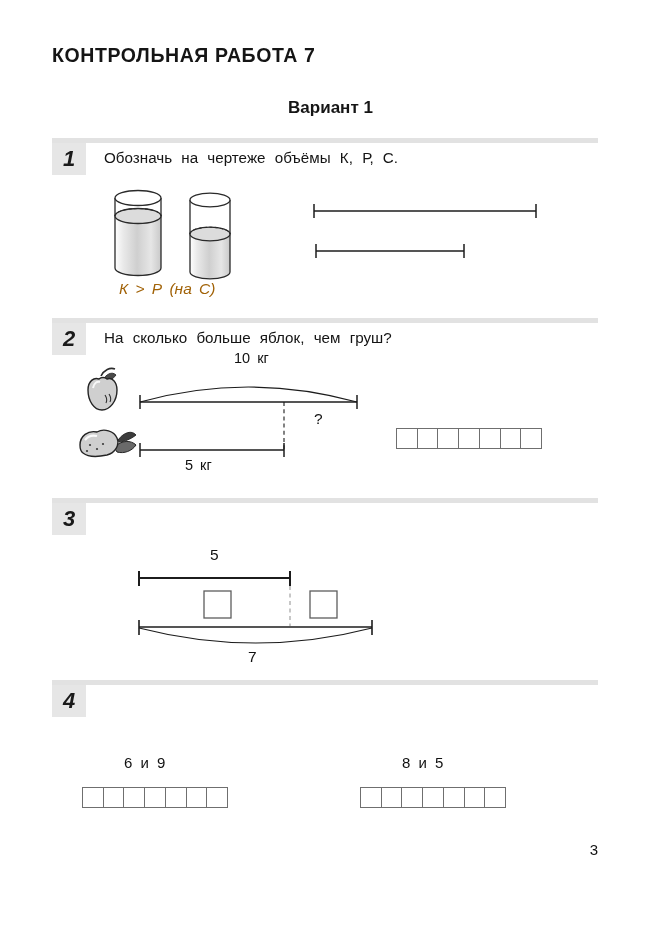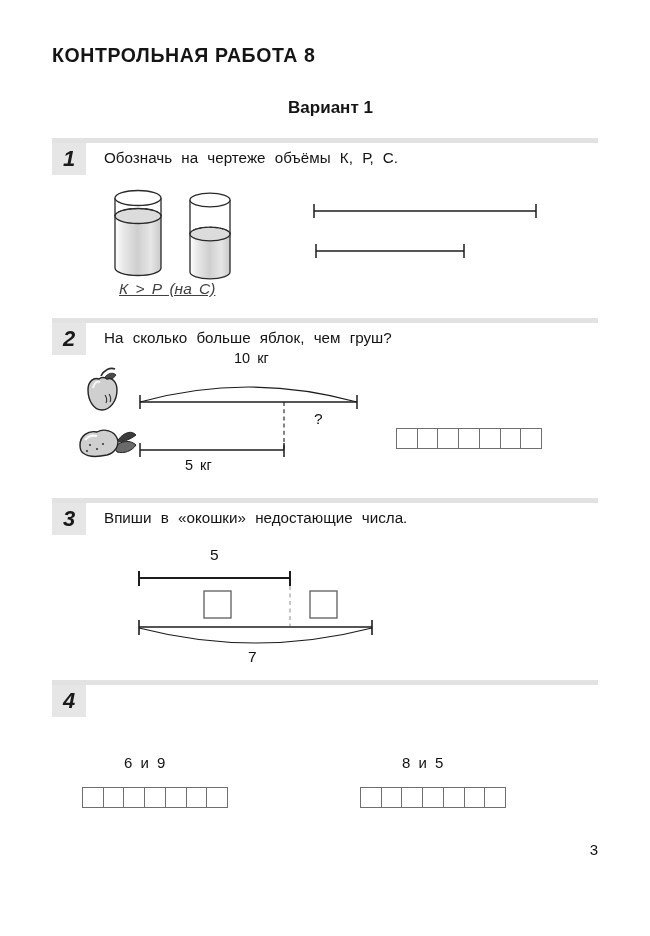--- a/index.html
+++ b/index.html
@@ -89,23 +89,22 @@
     height: 21px;
     border: 1.3px solid #6f6f6f;
     margin-right: -1.3px;
     background: #ffffff;
   }
 
   .formula {
     position: absolute;
     font-size: 15.5px;
     font-style: italic;
-    color: #404040;
+    color: #a16207;
     word-spacing: 3px;
-    text-decoration: underline;
   }
 
   .page-num {
     position: absolute;
     right: 52px;
     bottom: 78px;
     font-size: 15px;
     color: #111111;
   }
 
@@ -123,21 +122,21 @@
     font-size: 15px;
     color: #111111;
     word-spacing: 4px;
   }
 </style>
 </head>
 <body>
 
 <div class="page">
 
-  <div class="doc-title">КОНТРОЛЬНАЯ РАБОТА 8</div>
+  <div class="doc-title">КОНТРОЛЬНАЯ РАБОТА 7</div>
   <div class="variant-title">Вариант 1</div>
 
   <div class="task" style="top:138px; height:176px;">
     <div class="task-rule"></div>
     <div class="task-badge">1</div>
     <div class="task-text">Обозначь  на  чертеже  объёмы  К,  Р,  С.</div>
 
     <svg class="fig" width="546" height="176" viewBox="0 0 546 176">
 
       <g>
@@ -249,21 +248,20 @@
       <div class="cell"></div>
       <div class="cell"></div>
       <div class="cell"></div>
       <div class="cell"></div>
     </div>
   </div>
 
   <div class="task" style="top:498px; height:178px;">
     <div class="task-rule"></div>
     <div class="task-badge">3</div>
-    <div class="task-text">Впиши  в  «окошки»  недостающие  числа.</div>
 
     <svg class="fig" width="546" height="178" viewBox="0 0 546 178">
 
       <g stroke="#1c1c1c" stroke-width="2">
         <line x1="87" y1="80" x2="238" y2="80"></line>
         <line x1="87" y1="73" x2="87" y2="88"></line>
         <line x1="238" y1="73" x2="238" y2="88"></line>
       </g>
 
       <line x1="238" y1="88" x2="238" y2="128" stroke="#9a9a9a" stroke-width="1.1" stroke-dasharray="4,3.5"></line>

